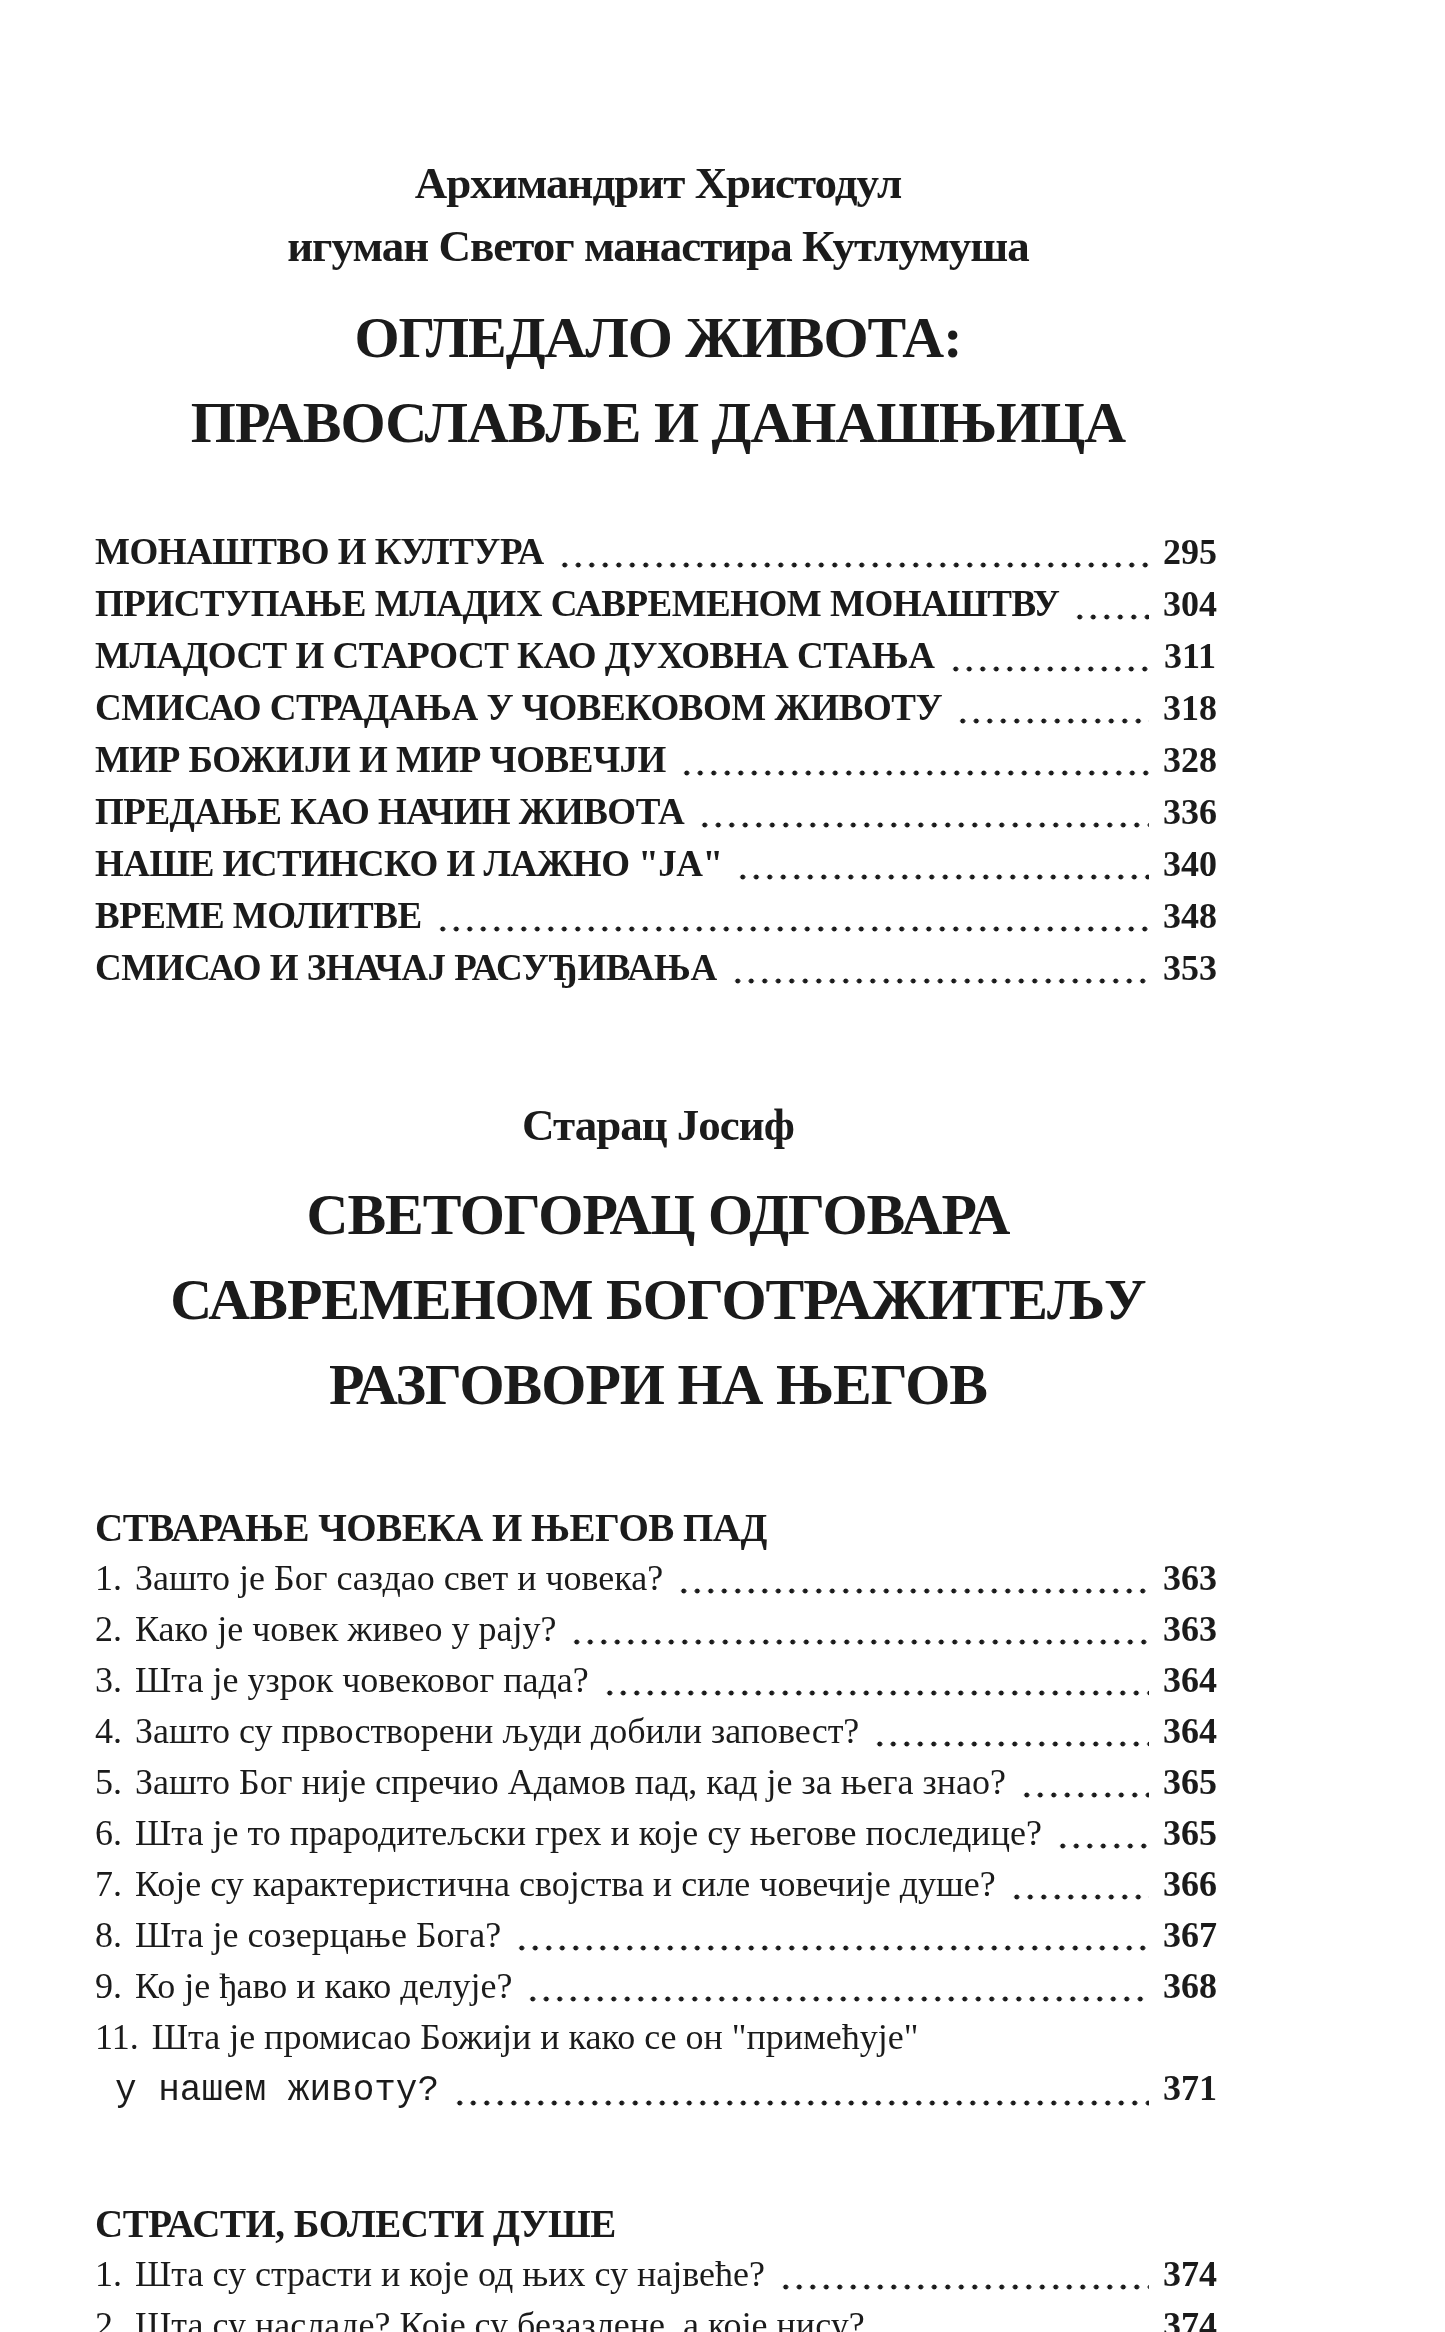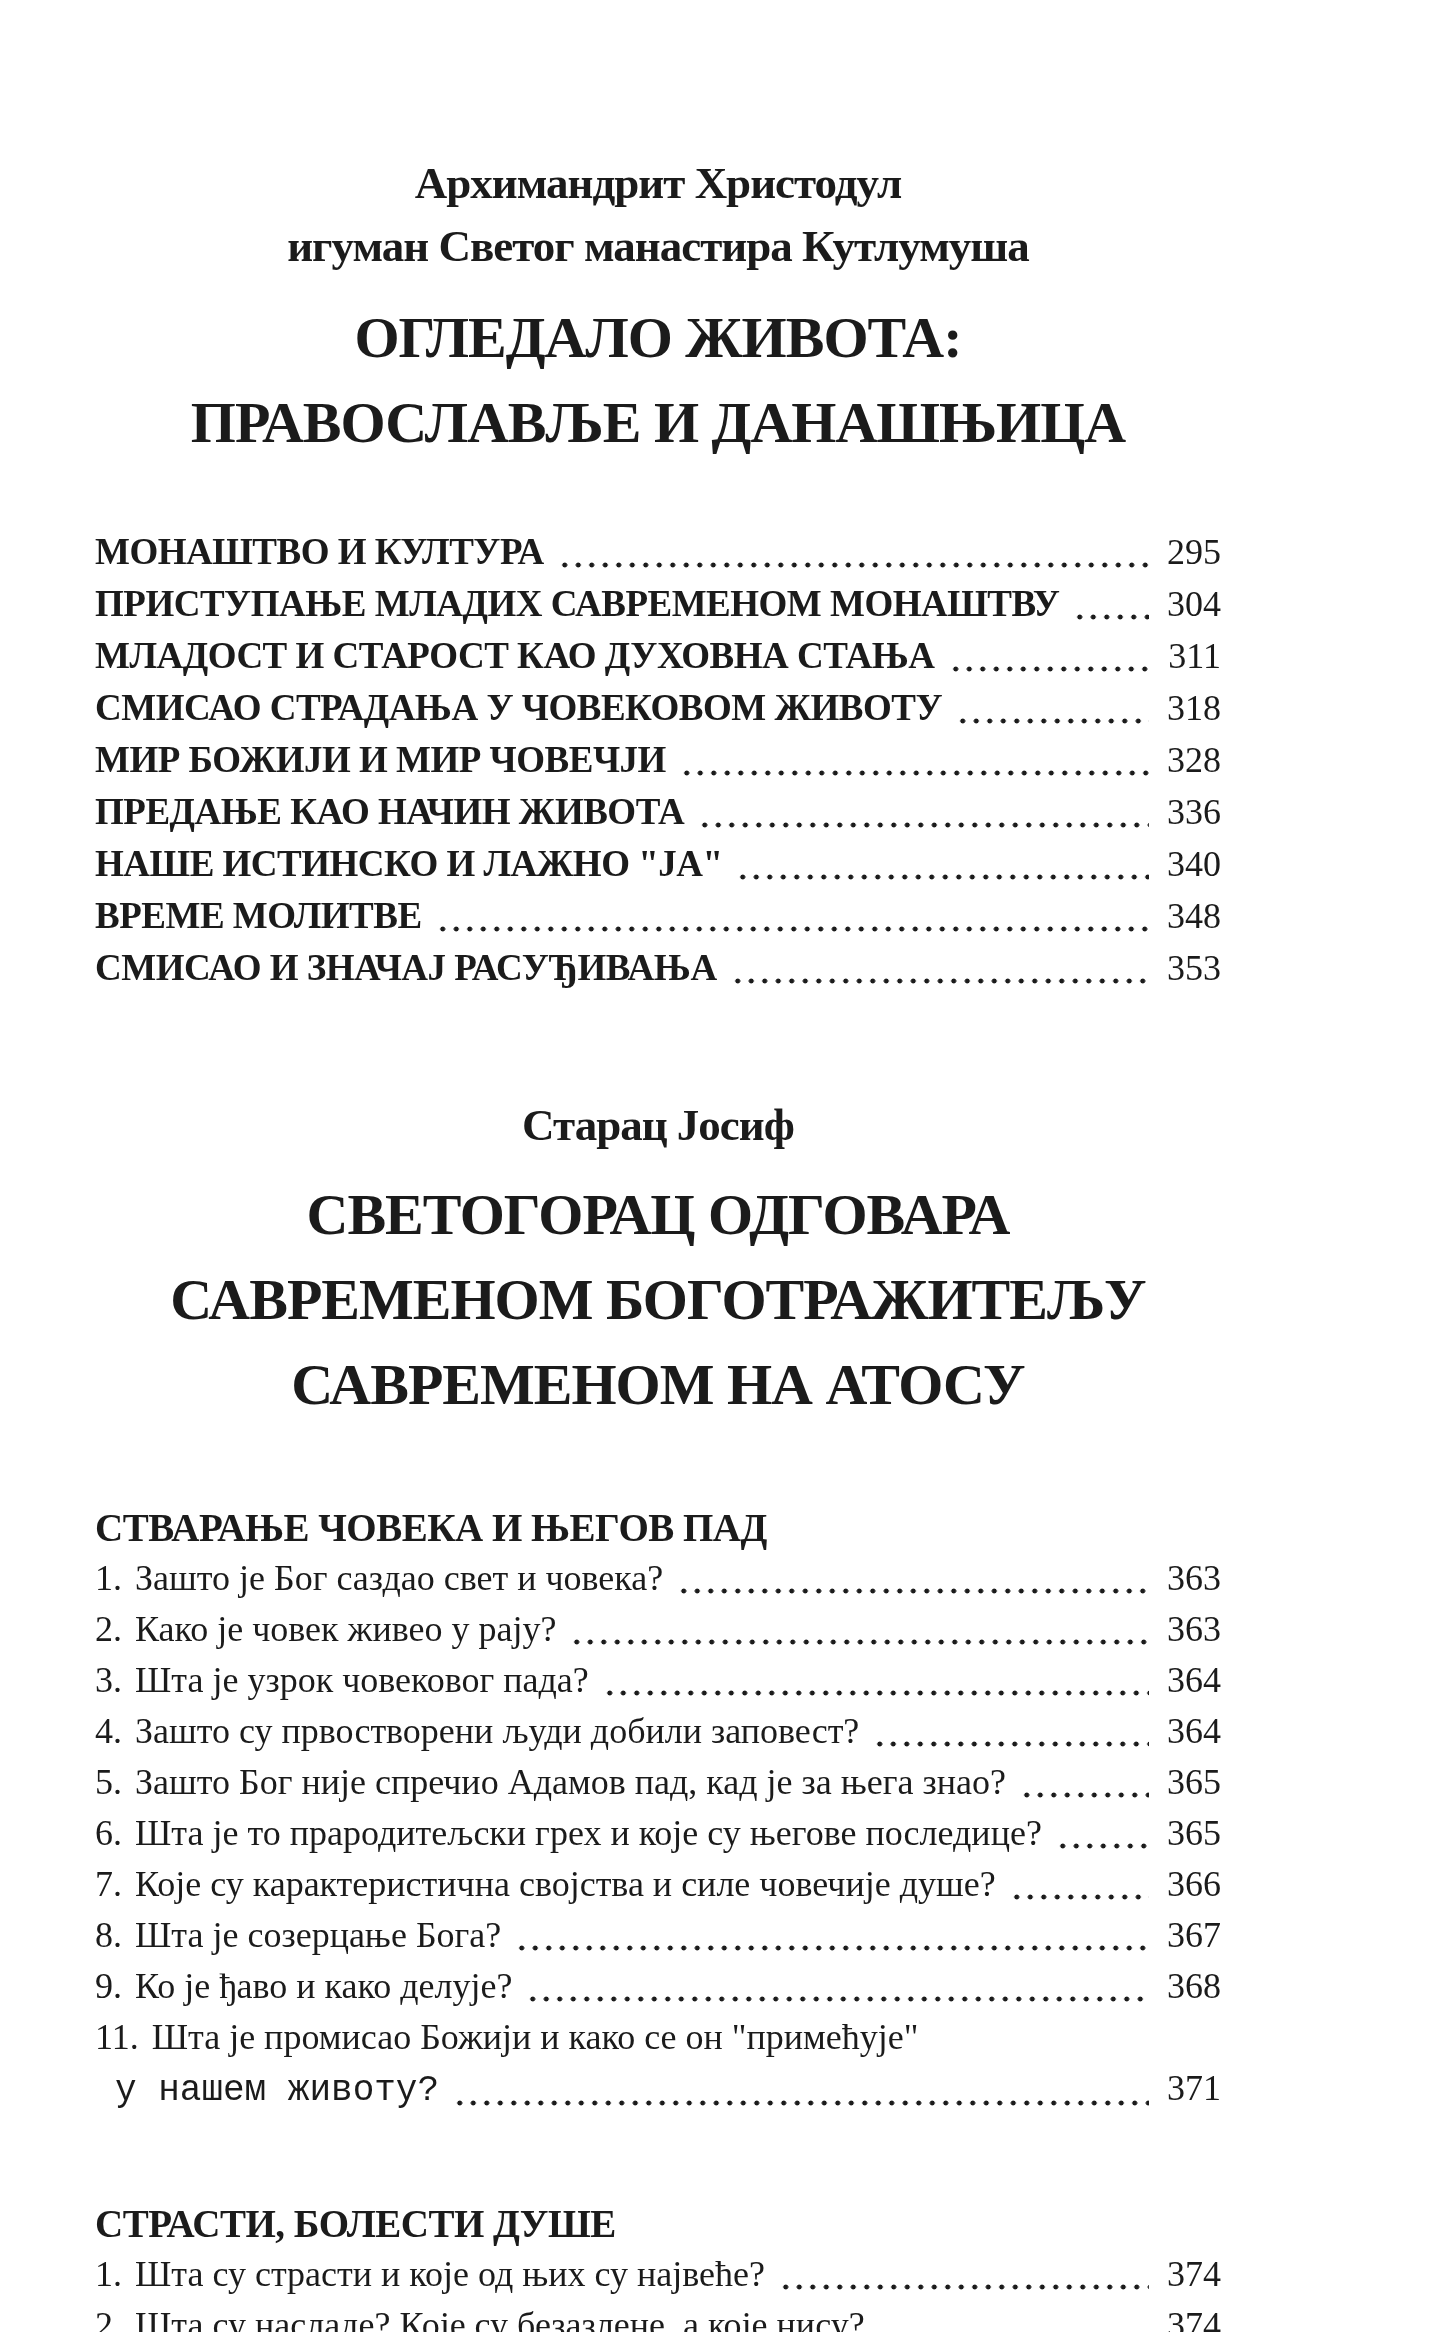--- a/index.html
+++ b/index.html
@@ -56,24 +56,24 @@
     min-width: 24px;
     align-self: stretch;
     margin: 0 10px 0 14px;
     background-image: radial-gradient(circle, #1b1b1b 2.3px, rgba(0,0,0,0) 2.7px);
     background-size: 13.5px 6px;
     background-repeat: repeat-x;
     background-position: left calc(100% - 10px);
   }
   .tpage, .qpage {
     font-size: 36px;
-    font-weight: normal;
+    font-weight: bold;
     flex: 0 0 auto;
     min-width: 62px;
-    text-align: right;
+    text-align: center;
   }
   
   .sec-heading {
     font-size: 39px;
     font-weight: bold;
     letter-spacing: -0.5px;
     line-height: 51px;
     margin-top: 82px;
   }
   .qrow {
@@ -147,21 +147,21 @@
       <span class="dots"></span>
       <span class="tpage">353</span>
     </div>
   </div>
 
   <div class="center book2-head">
     <div class="author-line">Старац Јосиф</div>
     <div class="book2-title">
       <div class="book-title-line">СВЕТОГОРАЦ ОДГОВАРА</div>
       <div class="book-title-line">САВРЕМЕНОМ БОГОТРАЖИТЕЉУ</div>
-      <div class="book-title-line">САВРЕМЕНОМ НА АТОСУ</div>
+      <div class="book-title-line">РАЗГОВОРИ НА ЊЕГОВ</div>
     </div>
   </div>
 
   <div class="sec-heading">СТВАРАЊЕ ЧОВЕКА И ЊЕГОВ ПАД</div>
   <div>
     <div class="qrow">
       <span class="qnum">1.</span>
       <span class="qtext">Зашто је Бог саздао свет и човека?</span>
       <span class="dots"></span>
       <span class="qpage">363</span>

